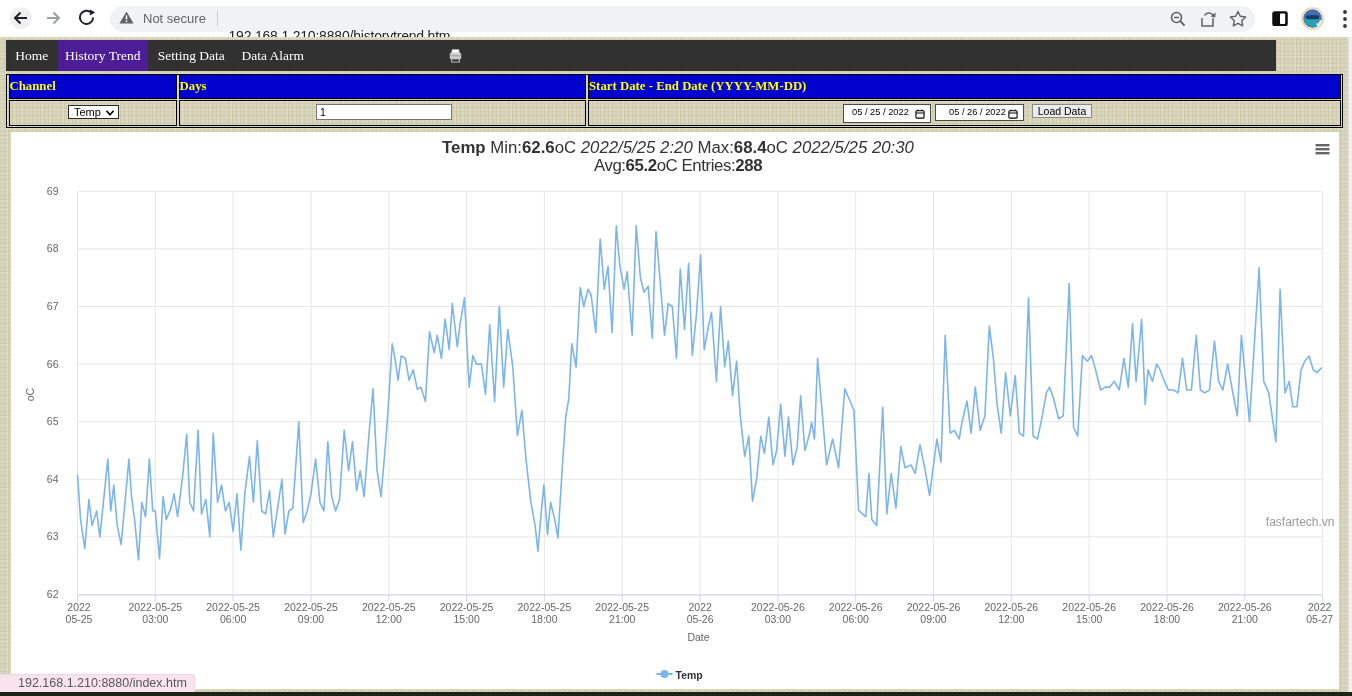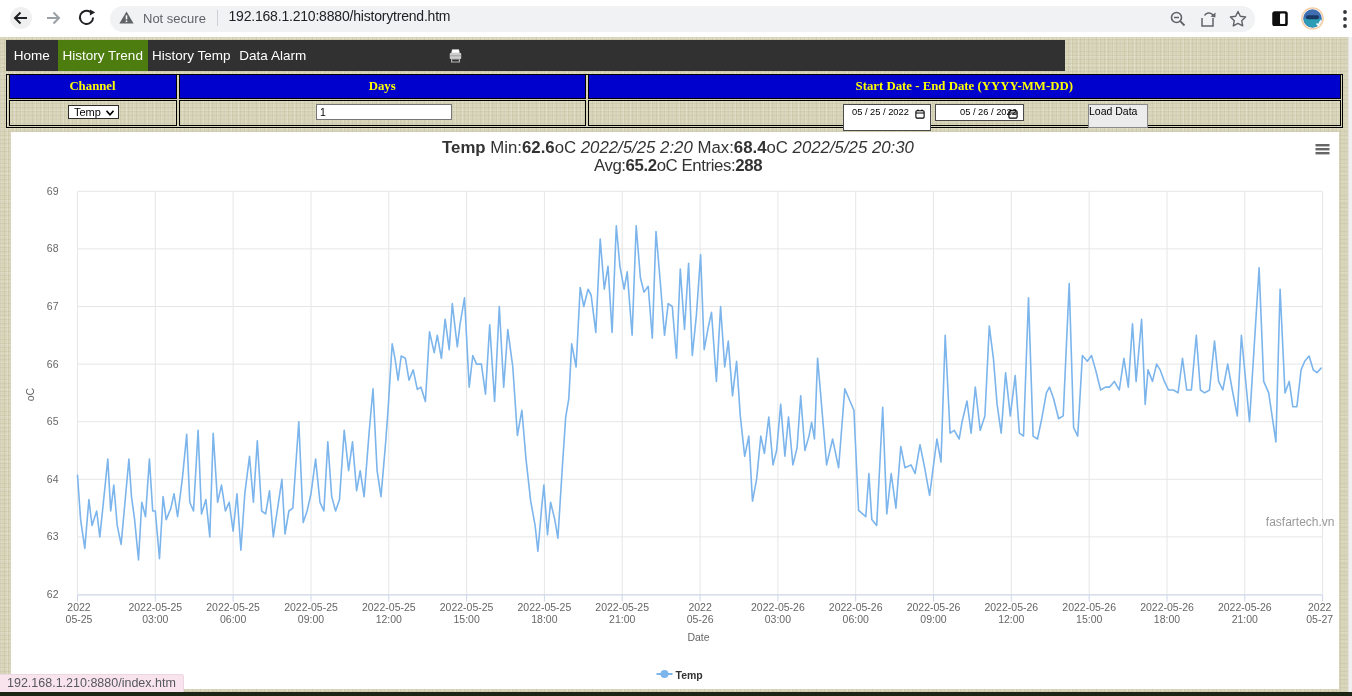--- a/index.html
+++ b/index.html
@@ -1,43 +1,43 @@
 <!DOCTYPE html>
 <html><head><meta charset="utf-8"><title>historytrend</title>
 <style>
 *{margin:0;padding:0;box-sizing:border-box}
 html,body{width:1352px;height:696px;overflow:hidden;background:#fff;font-family:"Liberation Sans",sans-serif}
 #toolbar{position:absolute;left:0;top:0;width:1152px;height:37px;background:#fff}
 #omnibox{position:absolute;left:110px;top:6px;width:1145px;height:25.5px;border-radius:13px;background:#f0f2f3}
 .nssep{position:absolute;left:217px;top:10px;width:1px;height:16px;background:#cdd1d5}
 #nstext{position:absolute;left:143px;top:11px;font-size:13px;letter-spacing:0px;color:#5f6368}
-#urltext{position:absolute;left:228.5px;top:8px;font-size:14px;letter-spacing:-0.2px;color:#202124}
+#urltext{position:absolute;left:228.5px;top:28px;font-size:14px;letter-spacing:-0.2px;color:#202124}
 #page{position:absolute;left:0;top:37px;width:1352px;height:659px;
 background-color:#d8d5ba;
 background-image:
  repeating-linear-gradient(90deg, rgba(145,140,105,0.13) 0 1px, rgba(0,0,0,0) 1px 4px),
  repeating-linear-gradient(0deg, rgba(145,140,105,0.11) 0 1px, rgba(0,0,0,0) 1px 4px),
  repeating-linear-gradient(90deg, rgba(255,255,248,0.18) 0 1px, rgba(0,0,0,0) 1px 7px),
  repeating-linear-gradient(0deg, rgba(255,255,248,0.15) 0 1px, rgba(0,0,0,0) 1px 9px);}
-#nav{position:absolute;left:6px;top:3px;width:1059px;height:31px;background:#313131;font-family:Liberation Sans, sans-serif;font-size:13.5px;color:#fff}
+#nav{position:absolute;left:6px;top:3px;width:1270px;height:31px;background:#313131;font-family:Liberation Serif, serif;font-size:13.5px;color:#fff}
 .tab{position:absolute;top:0;height:31px;line-height:32px;text-align:center}
-.green{background:#4d7c0f}
-.hcell{position:absolute;background:#0101cd;border:1px solid #000;color:#ffff00;font-family:"Liberation Serif",serif;font-weight:bold;font-size:12.8px;text-align:center;line-height:22px}
+.green{background:#4c1d95}
+.hcell{position:absolute;background:#0101cd;border:1px solid #000;color:#ffff00;font-family:"Liberation Serif",serif;font-weight:bold;font-size:12.8px;text-align:left;line-height:22px}
 .bcell{position:absolute;border:1px solid #000}
 #touter{position:absolute;left:6px;top:36.5px;width:1337px;height:54.5px;border:1px solid #000}
 .widget{position:absolute;background:#fff;border:1px solid #2b2b2b;font-size:10.5px;color:#000}
 #chart{position:absolute;left:10.5px;top:94.5px;width:1328.5px;height:415px;background:#fff}
 .axl{font-size:10.5px;fill:#666;font-family:"Liberation Sans",sans-serif}
 .axt{font-size:10.5px;fill:#666}
 .ttl{font-size:16.8px;fill:#333}
 .ttl .b{font-weight:bold}
 .ttl .i{font-style:italic}
 .leg{font-size:10.5px;font-weight:bold;fill:#333}
 #wm{position:absolute;right:4.5px;bottom:18px;font-size:12px;color:#999}
-#statusbubble{position:absolute;left:0;top:673.5px;height:18px;background:#f9e4ee;border:1px solid #ecd6e2;border-left:none;border-bottom:none;border-top-right-radius:3px;font-size:12.5px;color:#55585c;padding:0 7px 0 7px;line-height:17px}
+#statusbubble{position:absolute;left:0;top:673.5px;height:18px;background:#f9e4ee;border:1px solid #ecd6e2;border-left:none;border-bottom:none;border-top-right-radius:3px;font-size:12.5px;color:#55585c;padding:0 7px 0 18px;line-height:17px}
 #bottombar{position:absolute;left:0;top:691.5px;width:1352px;height:4.5px;background:#1c2413}
 svg{display:block}
 .icon{position:absolute}
 </style></head>
 <body>
 <div id="toolbar">
  <svg class="icon" style="left:10px;top:7px" width="22" height="22" viewBox="0 0 22 22" fill="none">
       <circle cx="11" cy="11" r="11" fill="#f0f0f0"></circle>
       <path d="M17 11 H6 M10.5 5.5 L5 11 L10.5 16.5" stroke="#202124" stroke-width="2"></path>
     </svg>
@@ -84,51 +84,51 @@
  <svg class="icon" style="left:1340.5px;top:9px" width="8" height="20" viewBox="0 0 8 20">
       <circle cx="4" cy="3" r="1.9" fill="#33373a"></circle>
       <circle cx="4" cy="10" r="1.9" fill="#33373a"></circle>
       <circle cx="4" cy="17" r="1.9" fill="#33373a"></circle>
     </svg>
 </div>
 <div id="page">
  <div id="nav">
   <div class="tab" style="left:0;width:51.5px">Home</div>
   <div class="tab green" style="left:51.5px;width:90.5px">History Trend</div>
-  <div class="tab" style="left:142px;width:86.5px">History Temp</div>
+  <div class="tab" style="left:142px;width:86.5px">Setting Data</div>
   <div class="tab" style="left:228.5px;width:76.5px">Data Alarm</div>
   <svg style="position:absolute;left:443px;top:9px" width="13" height="14" viewBox="0 0 13 14" fill="none">
         <path d="M3.2 0.5 H9.8 L10.6 4 H2.4 Z" fill="#fff" stroke="#bbb" stroke-width="0.5"></path>
         <rect x="0.8" y="4" width="11.4" height="6" rx="0.8" fill="#cdcdcd"></rect>
         <path d="M0.8 6.8 H12.2" stroke="#9a9a9a" stroke-width="0.9"></path>
         <path d="M2.6 10 H10.4 V13 H2.6 Z" stroke="#b5b5b5" stroke-width="1.2"></path>
       </svg>
  </div>
  <div id="touter"></div>
  <div class="hcell" style="left:8.5px;top:37px;width:168px;height:24.5px">Channel</div>
  <div class="hcell" style="left:178.5px;top:37px;width:407.5px;height:24.5px">Days</div>
  <div class="hcell" style="left:588px;top:37px;width:752.5px;height:24.5px">Start Date - End Date (YYYY-MM-DD)</div>
  <div class="bcell" style="left:8.5px;top:63px;width:168px;height:26px"></div>
  <div class="bcell" style="left:178.5px;top:63px;width:407.5px;height:26px"></div>
  <div class="bcell" style="left:588px;top:63px;width:752.5px;height:26px"></div>
  <div class="widget" style="left:68px;top:67.5px;width:51px;height:14.5px;font-size:11px;padding-left:5px;line-height:12.5px">Temp<svg style="position:absolute;right:4px;top:4px" width="8" height="6" viewBox="0 0 8 6" fill="none">
         <path d="M0.5 0.8 L4 4.8 L7.5 0.8" stroke="#000" stroke-width="1.6"></path>
       </svg></div>
  <div class="widget" style="left:316px;top:66.5px;width:135.5px;height:16px;padding-left:3px;line-height:14px;border-color:#767676">1</div>
- <div class="widget" style="left:843px;top:67px;width:88px;height:27px;font-size:9.3px;padding-left:8px;line-height:15px;border-color:#4a4a4a">05 / 25 / 2022<svg style="position:absolute;right:5px;top:3.5px" width="10" height="10" viewBox="0 0 10 10" fill="none">
+ <div class="widget" style="left:843px;top:67px;width:88px;height:19px;font-size:9.3px;padding-left:8px;line-height:15px;border-color:#4a4a4a">05 / 25 / 2022<svg style="position:absolute;right:5px;top:3.5px" width="10" height="10" viewBox="0 0 10 10" fill="none">
         <rect x="0.9" y="1.7" width="8.2" height="7.4" rx="1" stroke="#000" stroke-width="1.1"></rect>
         <path d="M0.9 4 H9.1" stroke="#000" stroke-width="1"></path>
         <path d="M3 0.5 V2 M7 0.5 V2" stroke="#000" stroke-width="1.1"></path>
       </svg></div>
- <div class="widget" style="left:935px;top:67px;width:89px;height:17px;font-size:9.3px;padding-left:24px;line-height:15px;border-color:#4a4a4a">05 / 26 / 2022<svg style="position:absolute;right:5px;top:3.5px" width="10" height="10" viewBox="0 0 10 10" fill="none">
+ <div class="widget" style="left:935px;top:67px;width:89px;height:17px;font-size:9.3px;padding-left:13px;line-height:15px;border-color:#4a4a4a">05 / 26 / 2022<svg style="position:absolute;right:5px;top:3.5px" width="10" height="10" viewBox="0 0 10 10" fill="none">
         <rect x="0.9" y="1.7" width="8.2" height="7.4" rx="1" stroke="#000" stroke-width="1.1"></rect>
         <path d="M0.9 4 H9.1" stroke="#000" stroke-width="1"></path>
         <path d="M3 0.5 V2 M7 0.5 V2" stroke="#000" stroke-width="1.1"></path>
       </svg></div>
- <div class="widget" style="left:1088px;top:67px;width:60px;height:24px;background:#ececec;border-color:#8a8a8a;line-height:13.5px;font-size:10.5px">Load Data</div>
+ <div class="widget" style="left:1032px;top:67px;width:60px;height:14px;background:#ececec;border-color:#8a8a8a;text-align:center;line-height:13.5px;font-size:10.5px">Load Data</div>
  <div id="chart">
       <svg width="1328.5" height="557" viewBox="0 0 1328.5 557" fill="none">
 <rect x="0" y="0" width="1328.5" height="557" fill="#ffffff"></rect>
 <path d="M66.5 462.5 H1311.4" stroke="#e6e6e6"></path>
         <path d="M66.5 404.9 H1311.4" stroke="#e6e6e6"></path>
         <path d="M66.5 347.3 H1311.4" stroke="#e6e6e6"></path>
         <path d="M66.5 289.7 H1311.4" stroke="#e6e6e6"></path>
         <path d="M66.5 232.1 H1311.4" stroke="#e6e6e6"></path>
         <path d="M66.5 174.5 H1311.4" stroke="#e6e6e6"></path>
         <path d="M66.5 116.9 H1311.4" stroke="#e6e6e6"></path>

